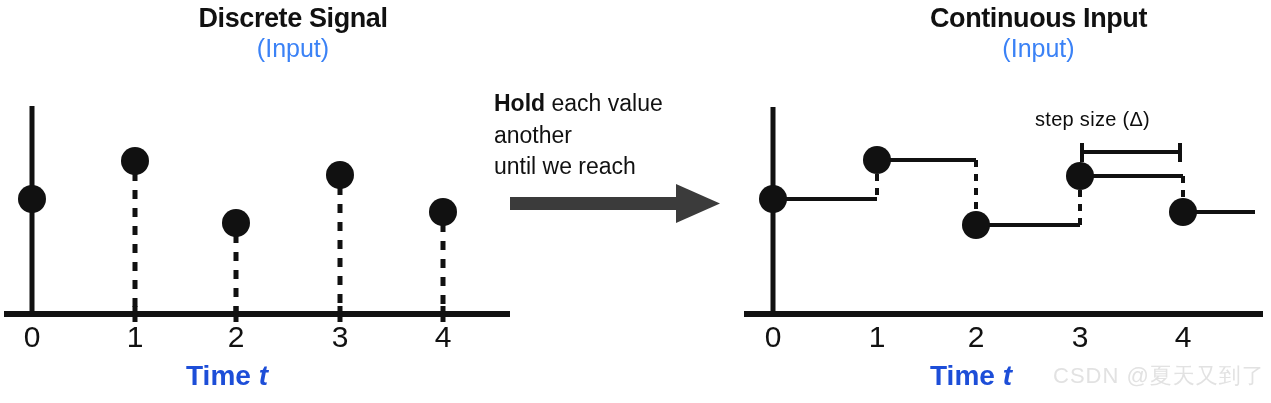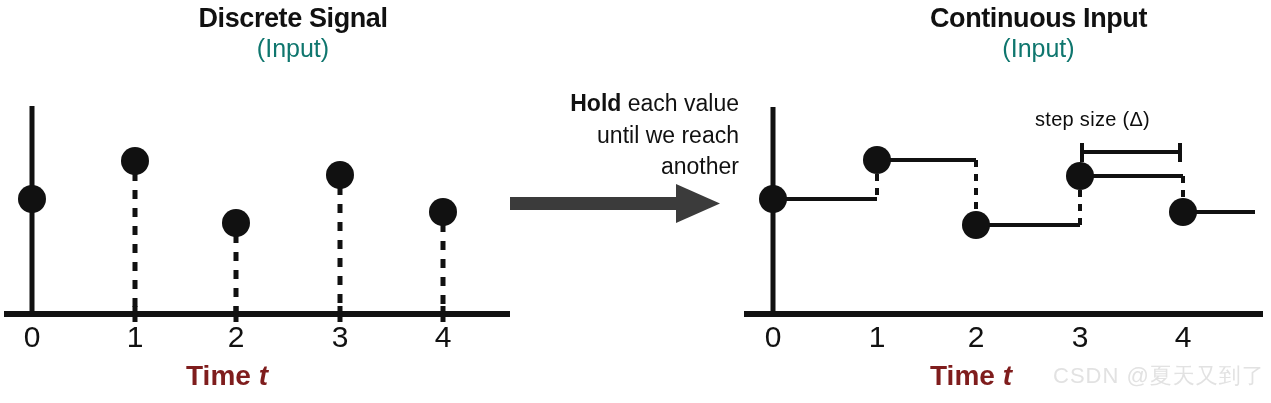--- a/index.html
+++ b/index.html
@@ -36,35 +36,35 @@
     display: block;
     font-size: 27px;
     font-weight: bold;
     letter-spacing: -0.4px;
     color: #111111;
   }
   .title-sub {
     display: block;
     font-size: 25px;
     font-weight: normal;
-    color: #0f766e;
+    color: #3b82f6;
     margin-top: 2px;
   }
 
   .plot-svg {
     position: absolute;
     left: 0;
     top: 0;
   }
 
   .axis-label {
     position: absolute;
     font-size: 28px;
     font-weight: bold;
-    color: #7f1d1d;
+    color: #1d4ed8;
     white-space: nowrap;
   }
   .axis-label i {
     font-style: italic;
   }
   .tick-label {
     position: absolute;
     font-size: 30px;
     font-weight: normal;
     color: #111111;
@@ -72,21 +72,21 @@
     text-align: center;
     margin-left: -20px;
   }
 
   
   #middle-block {
     position: absolute;
     left: 494px;
     top: 88px;
     width: 245px;
-    text-align: right;
+    text-align: left;
   }
   .mid-line {
     display: block;
     font-size: 23px;
     line-height: 1.38;
     color: #111111;
     white-space: nowrap;
   }
   .mid-line b { font-weight: bold; }
 
@@ -164,22 +164,22 @@
     <div class="tick-label" style="left:340px; top:320px;">3</div>
     <div class="tick-label" style="left:443px; top:320px;">4</div>
 
     <div class="axis-label" style="left:186px; top:360px;">
       <span>Time </span><i>t</i>
     </div>
   </div>
 
   <div id="middle-block">
     <span class="mid-line"><b>Hold</b><span> each value</span></span>
+    <span class="mid-line">another</span>
     <span class="mid-line">until we reach</span>
-    <span class="mid-line">another</span>
   </div>
 
   <div id="arrow-wrap">
     <svg width="215" height="46">
       <rect x="0" y="15" width="172" height="13" fill="#3b3b3b"></rect>
       <polygon points="166,2 166,41 210,21.5" fill="#3b3b3b"></polygon>
     </svg>
   </div>
 
   <div class="panel" id="panel-right">

